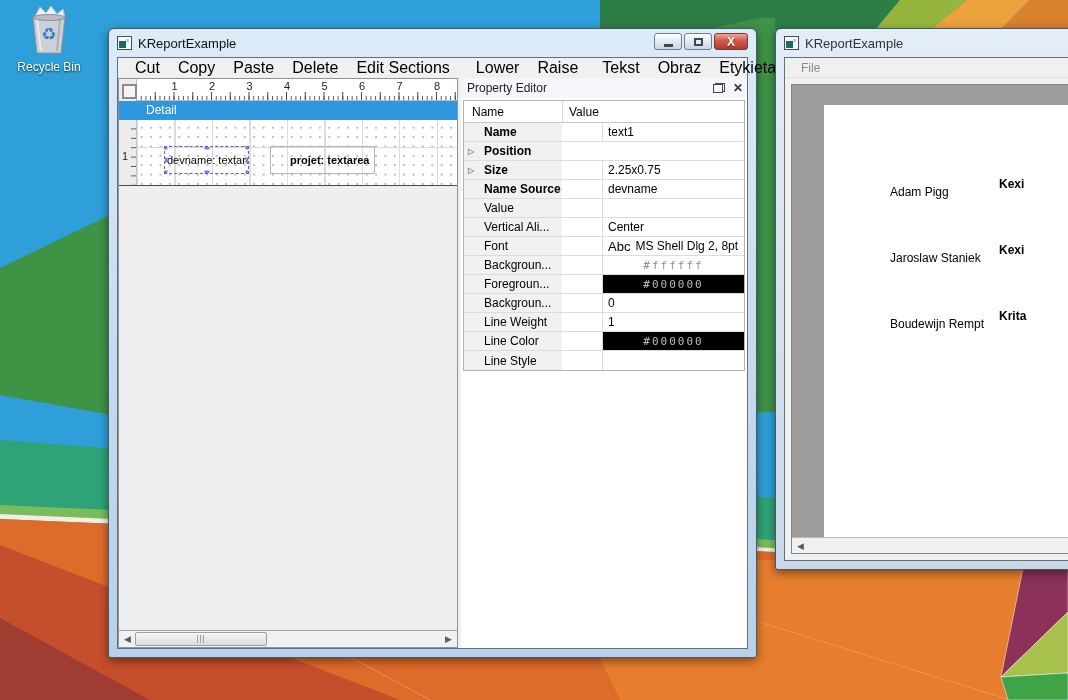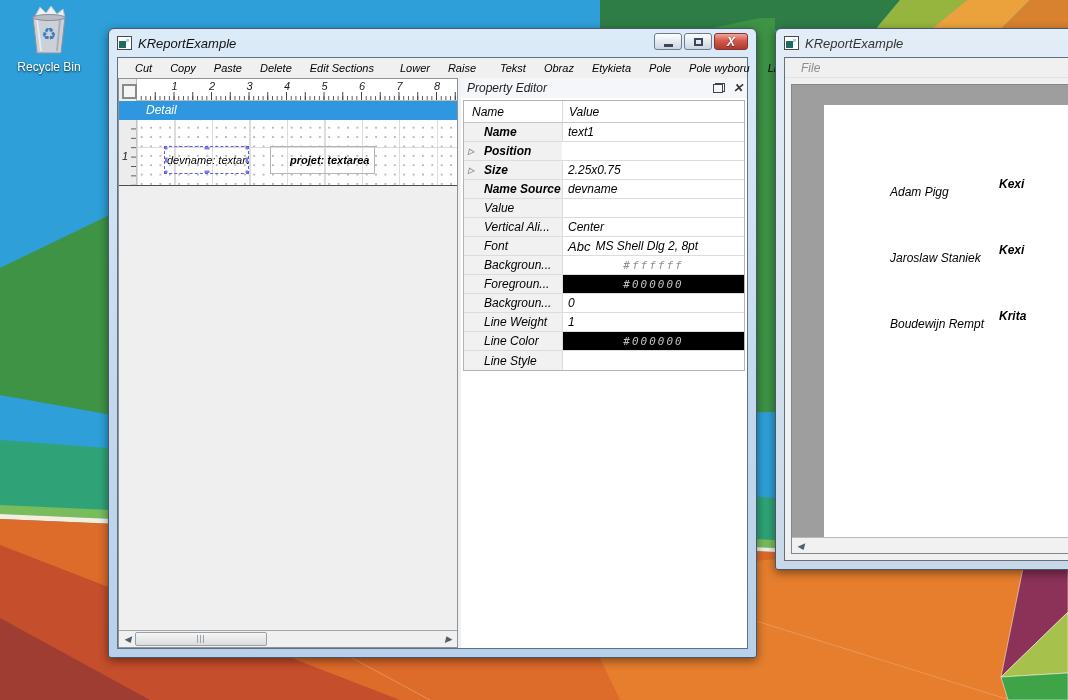--- a/index.html
+++ b/index.html
@@ -6,39 +6,39 @@
   html,body { width:1068px; height:700px; overflow:hidden; }
   body { position:relative; font-family:"Liberation Sans", sans-serif; font-size:12px; color:#000; background:#2e9fd8; }
 
   
   .wallpaper { position:absolute; left:0; top:0; width:1068px; height:700px; }
   .desktop-icon { position:absolute; left:10px; top:4px; width:78px; text-align:center; cursor:default; }
   .desktop-icon .label { color:#fff; font-size:12px; text-shadow:0 1px 2px rgba(0,0,0,.8); margin-top:1px; }
 
   
   .win { position:absolute; border:1px solid #46586a; border-radius:6px 6px 3px 3px;
-         background:linear-gradient(#dcebf8,#c3d8ee 60%,#b8d0e9); box-shadow:0 3px 10px rgba(0,0,0,.45);font-style:italic; }
+         background:linear-gradient(#dcebf8,#c3d8ee 60%,#b8d0e9); box-shadow:0 3px 10px rgba(0,0,0,.45); }
   .titlebar { position:absolute; top:0; left:0; right:0; height:28px; display:flex; align-items:center; padding-left:8px; }
   .titlebar .wicon { width:15px; height:14px; margin-right:6px; position:relative; background:#fff; border:1px solid #4a4a4a; }
   .titlebar .wicon::after { content:""; position:absolute; left:1px; bottom:1px; width:7px; height:7px; background:#1d6b63; }
   .titlebar .wicon::before { content:""; position:absolute; right:2px; top:2px; width:3px; height:3px; background:#9adbe6; }
   .titlebar .title { font-size:13px; color:#111; }
   .caption-buttons { position:absolute; right:8px; top:4px; display:flex; gap:2px; }
   .cap-btn { width:28px; height:17px; border:1px solid #6e7d8c; border-radius:3px;
              background:linear-gradient(#ffffff,#e6ecf3 45%,#ccd6e2); display:flex; align-items:center; justify-content:center; }
   .cap-btn.close { width:34px; border-color:#83342c; background:linear-gradient(#eda89d,#d4584a 45%,#ad3a30); }
   .glyph-min { width:9px; height:3px; background:#3c4858; margin-top:7px; }
   .glyph-max { width:9px; height:8px; border:2px solid #3c4858; }
   .glyph-x { color:#fff; font-size:12px; font-weight:bold; text-shadow:0 1px 1px rgba(0,0,0,.5); line-height:1; }
   .client { position:absolute; left:8px; right:8px; bottom:8px; top:28px; background:#f0f0f0; border:1px solid #63707e; }
 
   
   #designer-win { left:108px; top:28px; width:649px; height:630px; }
   .toolbar { height:20px; display:flex; align-items:center; background:#f0f0f0; padding-left:2px; }
-  .tb-item { padding:2px 9px; font-size:11px; white-space:nowrap; }
+  .tb-item { padding:2px 9px; font-size:16px; white-space:nowrap; }
   .tb-handle { width:4px; height:14px; margin:0 3px;
                background:repeating-linear-gradient(to bottom,#aeb6be 0 1px,transparent 1px 3px);
                background-size:2px 100%; background-repeat:repeat-y; }
   .tb-sep { width:1px; height:15px; background:#c9c9c9; margin:0 4px; }
 
   .workarea { position:absolute; top:20px; left:0; right:0; bottom:0; display:flex; }
 
   
   .designview { width:340px; border:1px solid #8d939c; display:flex; flex-direction:column; background:#efefef; }
   .ruler-row { height:22px; display:flex; background:#fff; border-bottom:1px solid #bbb; }
@@ -85,21 +85,21 @@
   .proptable { position:absolute; left:2px; right:2px; top:22px; border:1px solid #b3b3b3; background:#fff; }
   .phead { display:flex; height:22px; border-bottom:1px solid #c6c6c6; align-items:center; }
   .phead .col-name { width:98px; padding-left:8px; }
   .phead .col-value { flex:1; padding-left:6px; border-left:1px solid #dcdcdc; height:100%; display:flex; align-items:center; }
   .prow { display:flex; height:19px; border-bottom:1px solid #dcdcdc; }
   .prow:last-child { border-bottom:none; }
   .pname { width:98px; background:#f1f1f1; padding-left:20px; display:flex; align-items:center; position:relative;
            white-space:nowrap; overflow:hidden; }
   .pname.bold { font-weight:bold; }
   .expander { position:absolute; left:4px; top:50%; transform:translateY(-50%); font-size:8px; color:#8a8a8a; }
-  .pval { flex:1; border-left:1px solid #dcdcdc; display:flex; align-items:center; padding-left:5px; white-space:nowrap; overflow:hidden; }
+  .pval { flex:1; border-left:1px solid #dcdcdc; display:flex; align-items:center; padding-left:5px; white-space:nowrap; overflow:hidden;margin-left:40px; }
   .pval.hex-on-white { justify-content:center; padding-left:0; color:#8f8f8f;
                        font-family:"DejaVu Sans Mono", monospace; font-size:11px; letter-spacing:2px; }
   .pval.hex-on-black { justify-content:center; padding-left:0; background:#000; color:#bdbdbd;
                        font-family:"DejaVu Sans Mono", monospace; font-size:11px; letter-spacing:2px; }
   .font-preview { font-size:13px; margin-right:5px; }
 
   
   #preview-win { left:775px; top:28px; width:400px; height:542px;
                  background:linear-gradient(#e3edf7,#d2dfed 60%,#c9d8e8); }
   #preview-win .titlebar .title { color:#333; }

